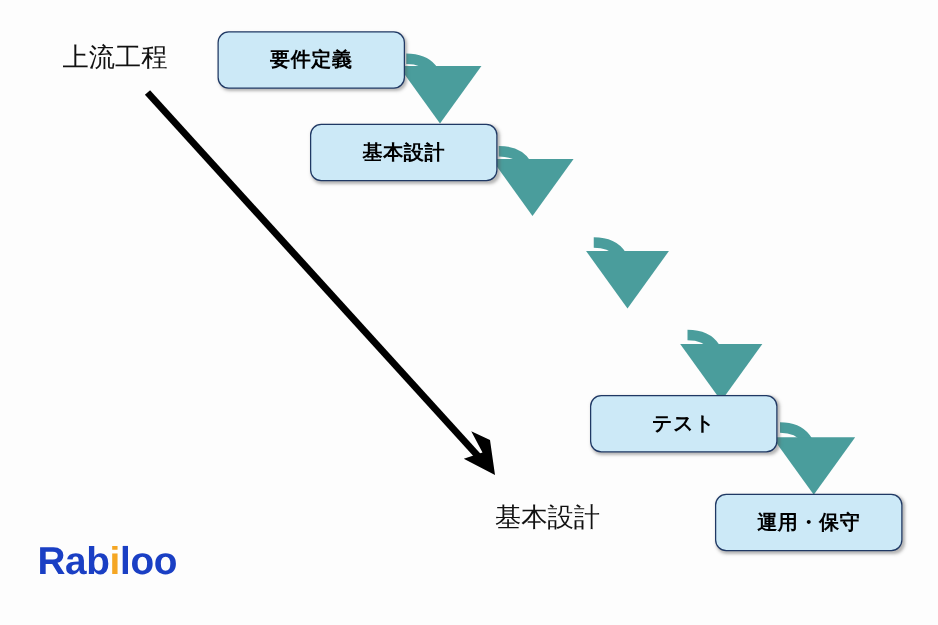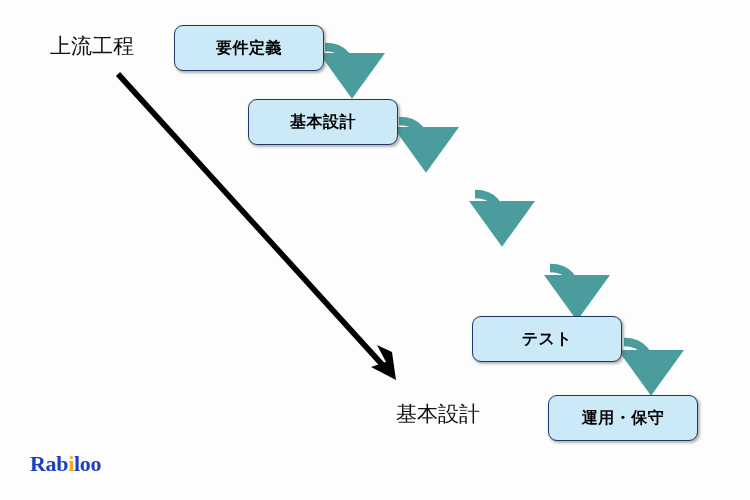--- a/index.html
+++ b/index.html
@@ -45,27 +45,27 @@
     line-height: 1;
   }
   #arrows-layer {
     position: absolute;
     left: 0; top: 0;
     width: 750px; height: 500px;
     pointer-events: none;
   }
   #logo {
     position: absolute;
-    left: 30px; top: 453px;
-    font-size: 22px;
+    left: 30px; top: 433px;
+    font-size: 31px;
     font-weight: bold;
     color: #1a3fc4;
     letter-spacing: -0.3px;
     line-height: 1;
-    font-family: Liberation Serif, serif;
+    font-family: Liberation Sans, sans-serif;
   }
   #logo .dot {
     color: #f5a623;
   }
 </style>
 </head>
 <body>
 
 <div id="canvas">
 
@@ -113,19 +113,19 @@
   <div class="phase-box" style="left:248px; top:99px;">
     <span class="phase-label">基本設計</span>
   </div>
 
 
 
   <div class="phase-box" style="left:472px; top:316px;">
     <span class="phase-label">テスト</span>
   </div>
 
-  <div class="phase-box" style="left:548px; top:395px;">
+  <div class="phase-box" style="left:572px; top:395px;">
     <span class="phase-label">運用・保守</span>
   </div>
 
   <div id="logo"><span>Rab</span><span class="dot">i</span><span>loo</span></div>
 
 </div>
 
 </body></html>

